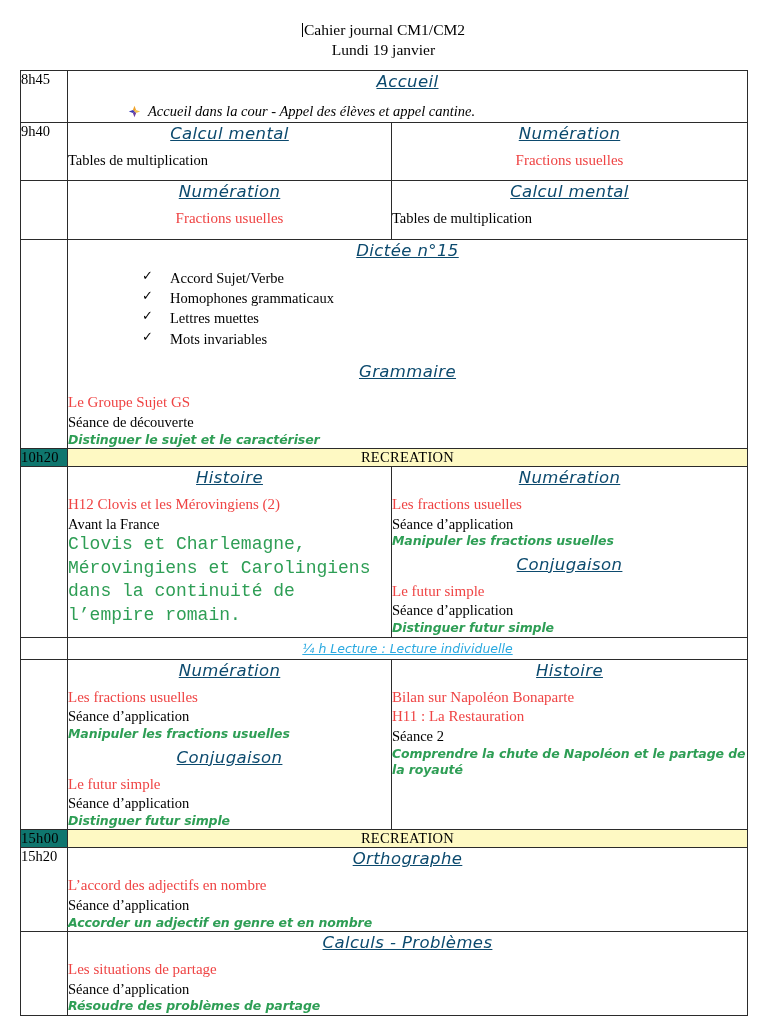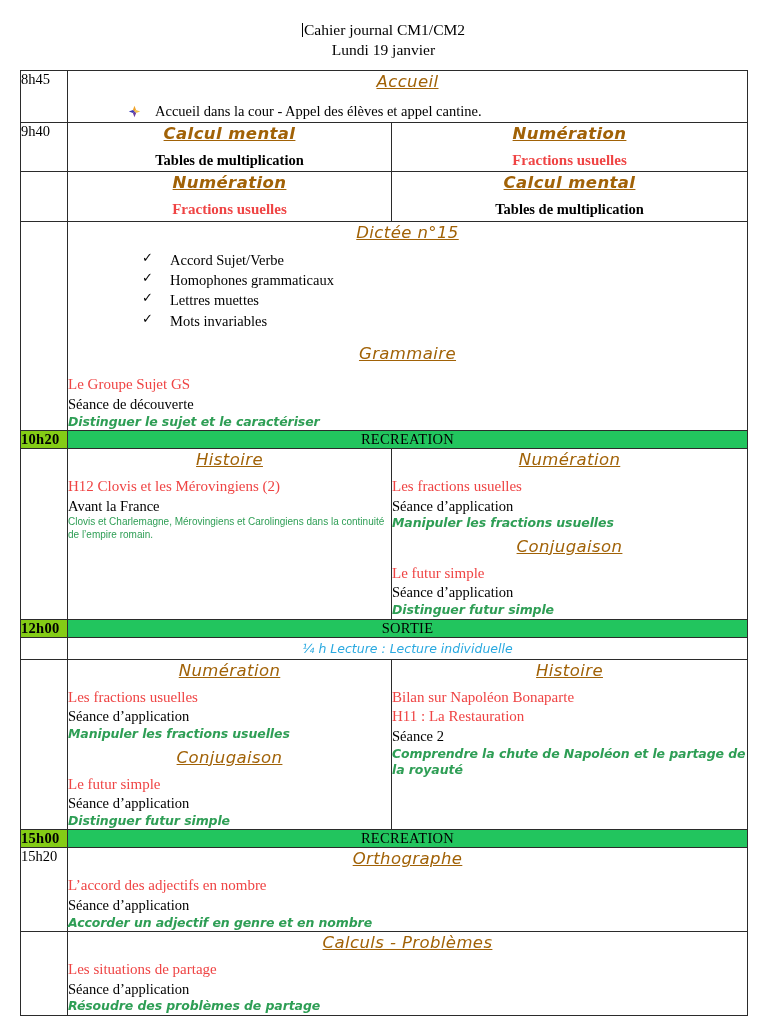--- a/index.html
+++ b/index.html
@@ -57,102 +57,102 @@
   .time {
     font-family: "Liberation Serif", serif;
     font-size: 14.5px;
     color: #000;
     padding: 2px 3px 2px 5px;
     white-space: nowrap;
     vertical-align: top;
   }
 
   .cell { padding: 3px 6px 6px 6px; }
-  .cell.tight { padding-bottom: 1px; font-weight: bold; }
+  .cell.tight { padding-bottom: 10px; }
 
   
   .subject {
     display: block;
     text-align: center;
     font-family: "DejaVu Sans", sans-serif;
     font-size: 16.5px;
     font-style: italic;
-    color: #a16207;
+    color: #0c4a6e;
     text-decoration: underline;
     letter-spacing: .4px;
     margin: 2px 0 7px 0;
     line-height: 1.15;
   }
 
   .obj {
     display: block;
     font-family: "Liberation Serif", serif;
     font-size: 15px;
     color: #ef4444;
     line-height: 1.3;
   }
   .plain {
     display: block;
     font-family: "Liberation Serif", serif;
     font-size: 14.5px;
     color: #000;
     line-height: 1.3;
   }
-  .plain.center { text-align: center; }
+  .plain.center { }
   .obj.center { text-align: center; }
 
   .skill {
     display: block;
     font-family: "DejaVu Sans", sans-serif;
     font-size: 12.5px;
     font-weight: bold;
     font-style: italic;
     color: #2e9e55;
     line-height: 1.32;
     letter-spacing: -.1px;
   }
   .skill.serifish {
-    font-family: Liberation Sans, sans-serif;
-    font-size: 10px;
+    font-family: Liberation Mono, monospace;
+    font-size: 18px;
     font-weight: normal;
     font-style: normal;
     letter-spacing: 0;
     line-height: 1.3;
   }
 
   
   td.banner {
-    background: #22c55e;
+    background: #fef9c3;
     text-align: center;
     font-family: "Liberation Serif", serif;
     font-size: 14.5px;
     color: #000;
     padding: 2px 0 3px 0;
     letter-spacing: .3px;
   }
   td.time.banner {
-    background: #84cc16;
+    background: #0f766e;
     text-align: left;
-    font-weight: bold;
   }
   td.plainbanner {
     text-align: center;
     font-family: "Liberation Serif", serif;
     font-size: 14.5px;
     color: #000;
     padding: 2px 0 3px 0;
     letter-spacing: .3px;
   }
 
   
   .accueil-line {
     display: flex;
     align-items: center;
-    gap: 14px;
+    gap: 7px;
     padding: 4px 0 2px 60px;
+    font-style: italic;
   }
   .bullet-icon { flex: 0 0 auto; display: block; }
   .accueil-text {
     font-family: "Liberation Serif", serif;
     font-size: 14.5px;
     color: #000;
   }
 
   
   ul.checklist {
@@ -180,20 +180,21 @@
   .gap-8 { height: 8px; }
   .gap-4 { height: 4px; }
 
   .lecture {
     display: block;
     text-align: center;
     font-family: "DejaVu Sans", sans-serif;
     font-size: 12.5px;
     font-style: italic;
     color: #2aa9e0;
+    text-decoration: underline;
     padding: 3px 0 3px 0;
   }
 </style>
 </head>
 <body>
 
 <div class="title-block">
   <div>
     <span class="caret"></span><span class="title-line u">Cahier journal CM1/CM2</span>
   </div>
@@ -289,24 +290,20 @@
       <span class="plain">Séance d’application</span>
       <span class="skill">Manipuler les fractions usuelles</span>
       <div class="gap-4"></div>
       <span class="subject">Conjugaison</span>
       <span class="obj">Le futur simple</span>
       <span class="plain">Séance d’application</span>
       <span class="skill">Distinguer futur simple</span>
     </td>
   </tr>
 
-  <tr>
-    <td class="time banner">12h00</td>
-    <td class="banner" colspan="2">SORTIE</td>
-  </tr>
 
   <tr>
     <td class="time"></td>
     <td colspan="2">
       <span class="lecture">¼ h Lecture : Lecture individuelle</span>
     </td>
   </tr>
 
   <tr>
     <td class="time"></td>

